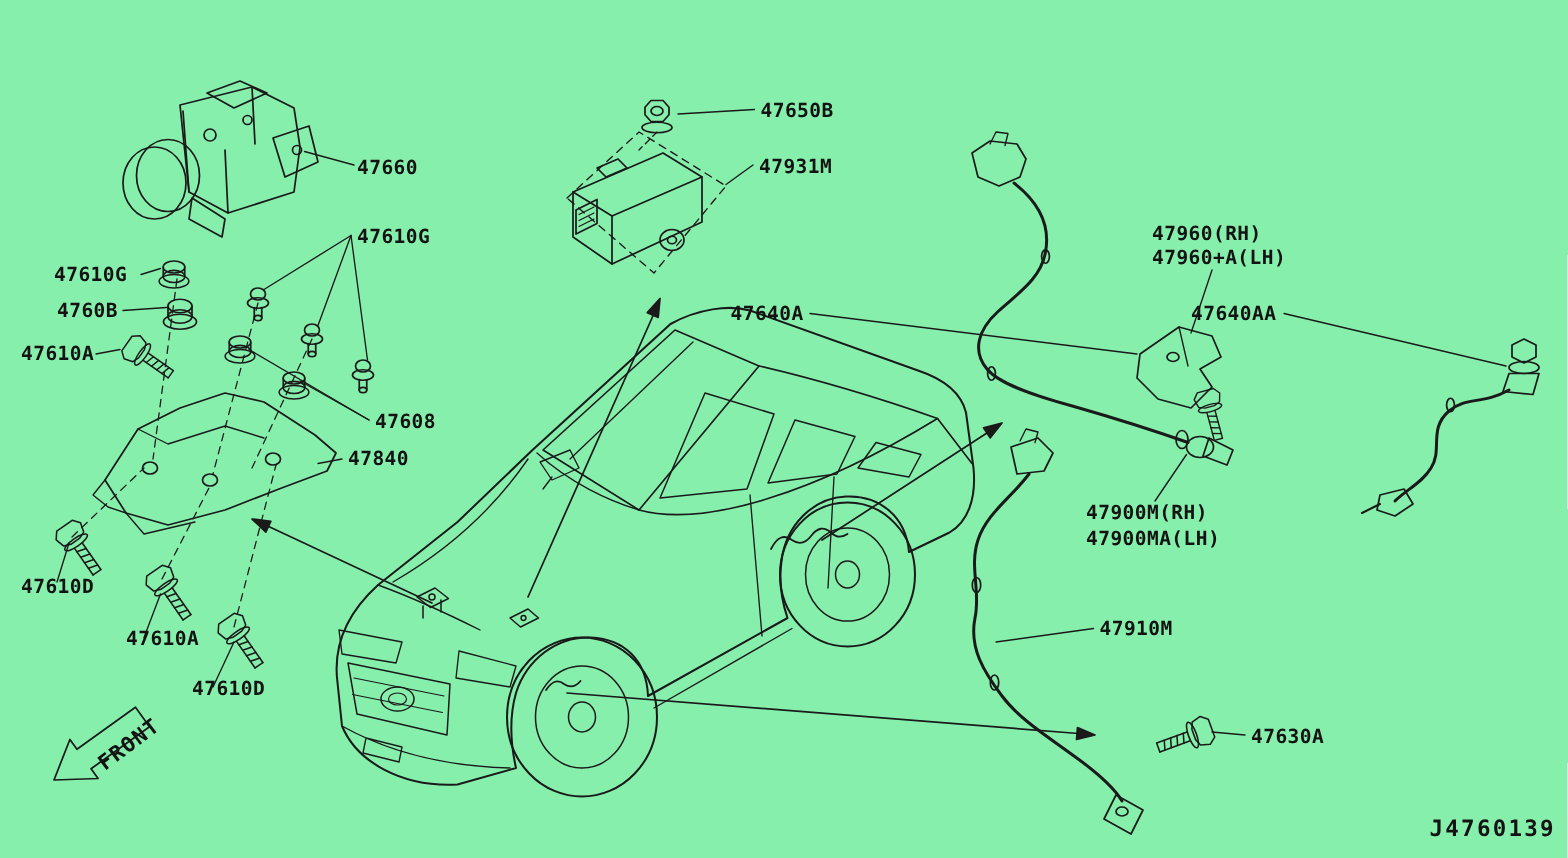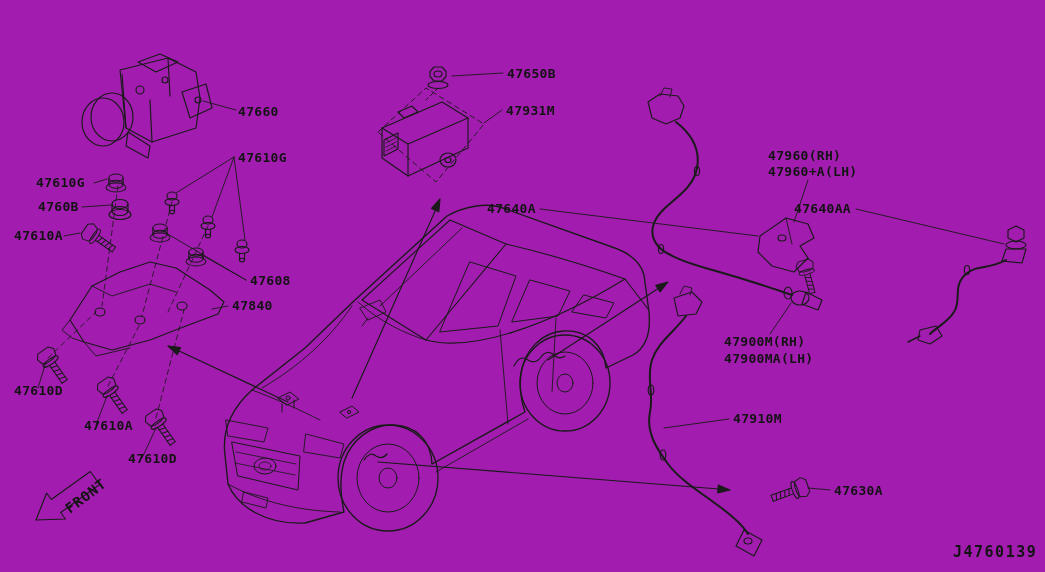--- a/index.html
+++ b/index.html
@@ -1,16 +1,16 @@
 <!DOCTYPE html>
 <html><head>
 <meta charset="utf-8">
 <style>
   html,body{margin:0;padding:0;background:#ffffff;}
-  .stage{position:relative;width:1045px;height:572px;background:#a21caf;overflow:hidden;
+  .stage{position:relative;width:1045px;height:572px;background:#86efac;overflow:hidden;
          font-family:"DejaVu Sans Mono",monospace;}
   svg{display:block;}
   .callout{font:700 13px "DejaVu Sans Mono",monospace;fill:#131313;letter-spacing:.3px;}
   .dwgnum{font:700 15px "DejaVu Sans Mono",monospace;fill:#131313;letter-spacing:1.5px;}
   .front{font:700 14px "DejaVu Sans Mono",monospace;fill:#131313;letter-spacing:1px;}
 </style>
 </head>
 <body>
 
 <div class="stage">

